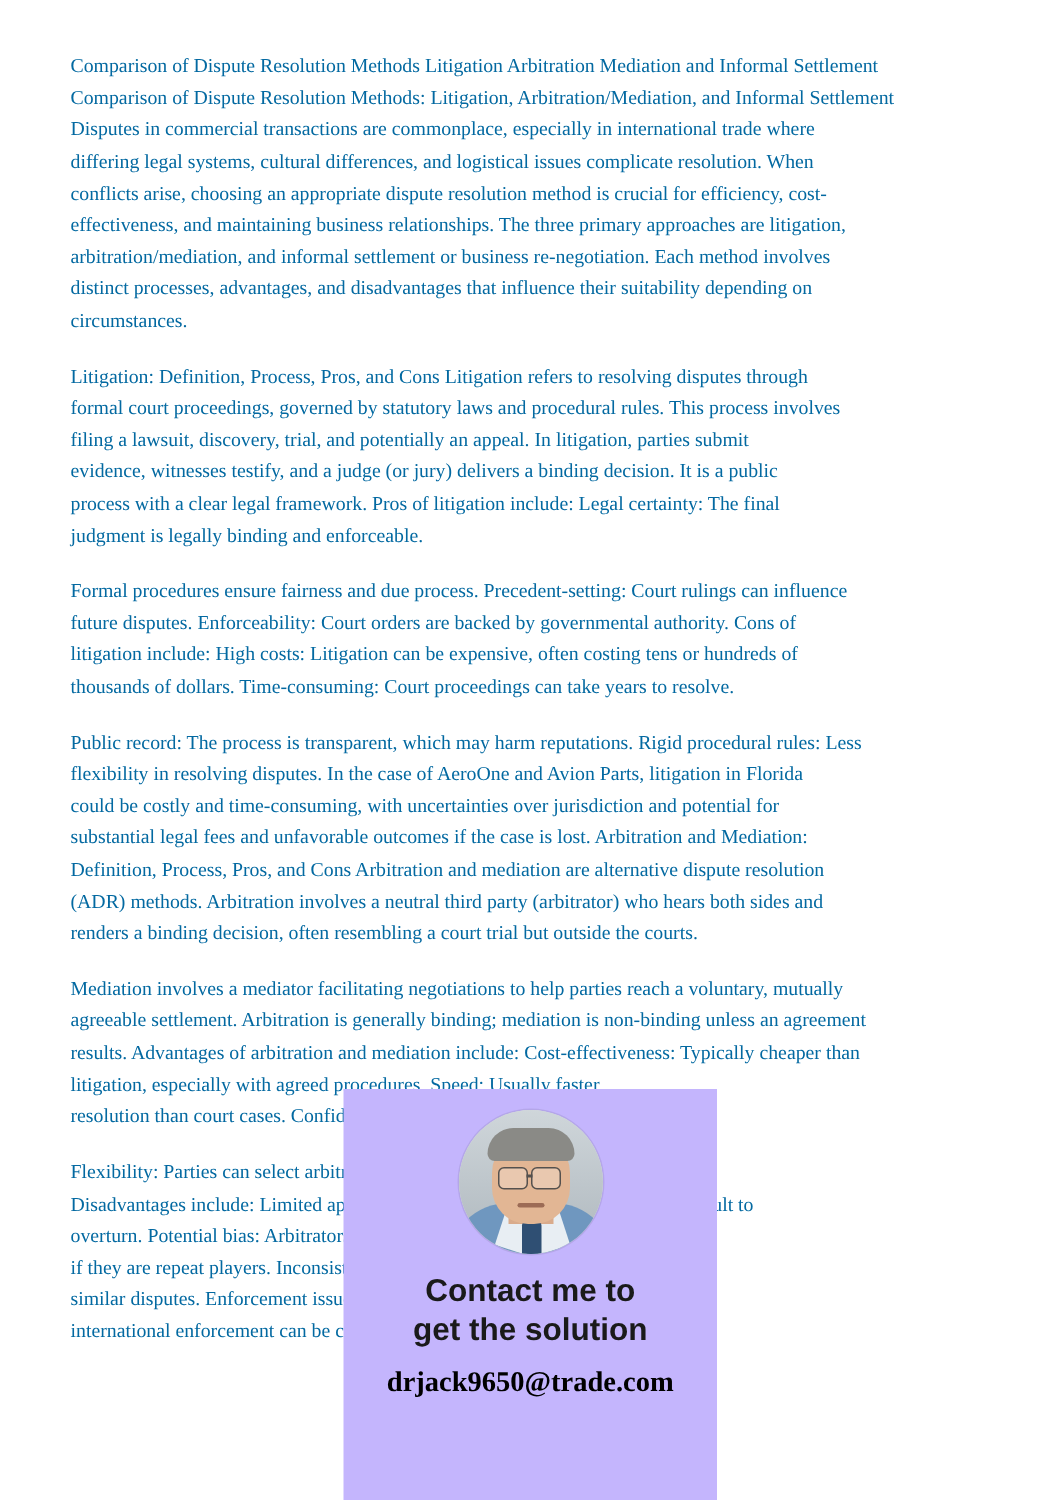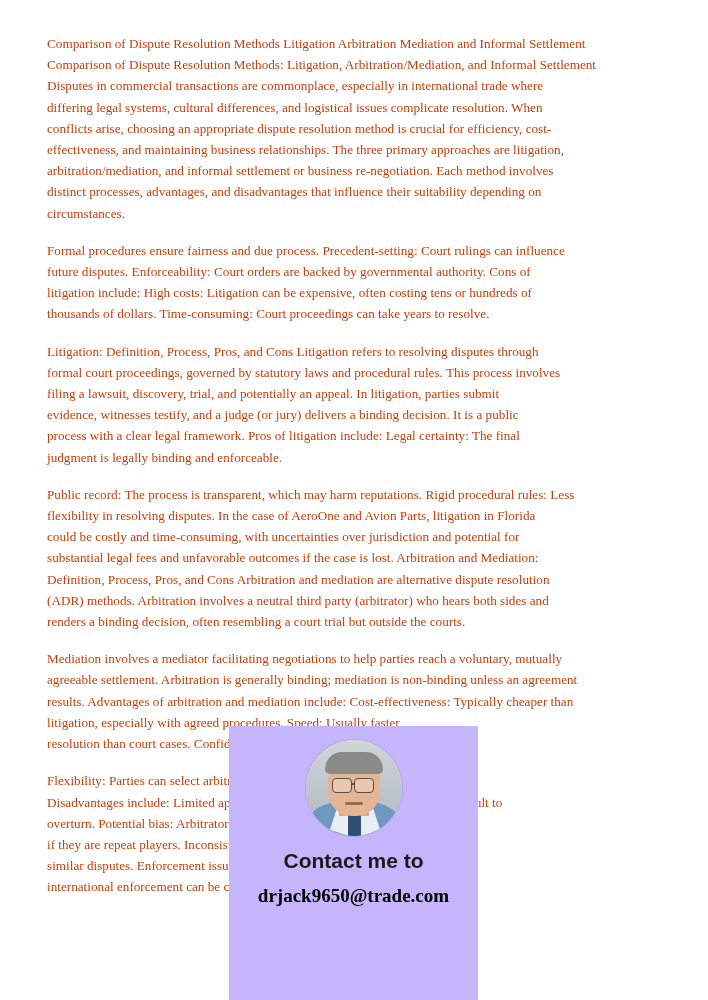--- a/index.html
+++ b/index.html
@@ -27,21 +27,21 @@
     position: absolute;
     left: 47px;
     top: 33px;
     width: 598px;
   }
   .para {
     font-size: 13.2px;
     line-height: 21.2px;
     text-align: left;
     margin: 0 0 16px 0;
-    color: #c2410c;
+    color: #0369a1;
     white-space: pre-wrap;
   }
 
   
   .overlay-card {
     position: absolute;
     left: 229px;
     top: 726px;
     width: 249px;
     height: 284px;
@@ -191,30 +191,30 @@
   <div class="doc-body">
     <p class="para">Comparison of Dispute Resolution Methods Litigation Arbitration Mediation and Informal Settlement
 Comparison of Dispute Resolution Methods: Litigation, Arbitration/Mediation, and Informal Settlement
 Disputes in commercial transactions are commonplace, especially in international trade where
 differing legal systems, cultural differences, and logistical issues complicate resolution. When
 conflicts arise, choosing an appropriate dispute resolution method is crucial for efficiency, cost-
 effectiveness, and maintaining business relationships. The three primary approaches are litigation,
 arbitration/mediation, and informal settlement or business re-negotiation. Each method involves
 distinct processes, advantages, and disadvantages that influence their suitability depending on
 circumstances.</p>
-    <p class="para">Formal procedures ensure fairness and due process. Precedent-setting: Court rulings can influence
-future disputes. Enforceability: Court orders are backed by governmental authority. Cons of
-litigation include: High costs: Litigation can be expensive, often costing tens or hundreds of
-thousands of dollars. Time-consuming: Court proceedings can take years to resolve.</p>
     <p class="para">Litigation: Definition, Process, Pros, and Cons Litigation refers to resolving disputes through
 formal court proceedings, governed by statutory laws and procedural rules. This process involves
 filing a lawsuit, discovery, trial, and potentially an appeal. In litigation, parties submit
 evidence, witnesses testify, and a judge (or jury) delivers a binding decision. It is a public
 process with a clear legal framework. Pros of litigation include: Legal certainty: The final
 judgment is legally binding and enforceable.</p>
+    <p class="para">Formal procedures ensure fairness and due process. Precedent-setting: Court rulings can influence
+future disputes. Enforceability: Court orders are backed by governmental authority. Cons of
+litigation include: High costs: Litigation can be expensive, often costing tens or hundreds of
+thousands of dollars. Time-consuming: Court proceedings can take years to resolve.</p>
     <p class="para">Public record: The process is transparent, which may harm reputations. Rigid procedural rules: Less
 flexibility in resolving disputes. In the case of AeroOne and Avion Parts, litigation in Florida
 could be costly and time-consuming, with uncertainties over jurisdiction and potential for
 substantial legal fees and unfavorable outcomes if the case is lost. Arbitration and Mediation:
 Definition, Process, Pros, and Cons Arbitration and mediation are alternative dispute resolution
 (ADR) methods. Arbitration involves a neutral third party (arbitrator) who hears both sides and
 renders a binding decision, often resembling a court trial but outside the courts.</p>
     <p class="para">Mediation involves a mediator facilitating negotiations to help parties reach a voluntary, mutually
 agreeable settlement. Arbitration is generally binding; mediation is non-binding unless an agreement
 results. Advantages of arbitration and mediation include: Cost-effectiveness: Typically cheaper than
@@ -237,16 +237,17 @@
       <div class="neck"></div>
       <div class="tie"></div>
       <div class="face"></div>
       <div class="hair"></div>
       <div class="glassL"></div>
       <div class="glassR"></div>
       <div class="bridge"></div>
       <div class="mouth"></div>
     </div>
     <div class="overlay-line first">Contact me to</div>
+    <div class="overlay-line">get the solution</div>
     <div class="overlay-email">drjack9650@trade.com</div>
   </div>
 
 </div>
 
 </body></html>

